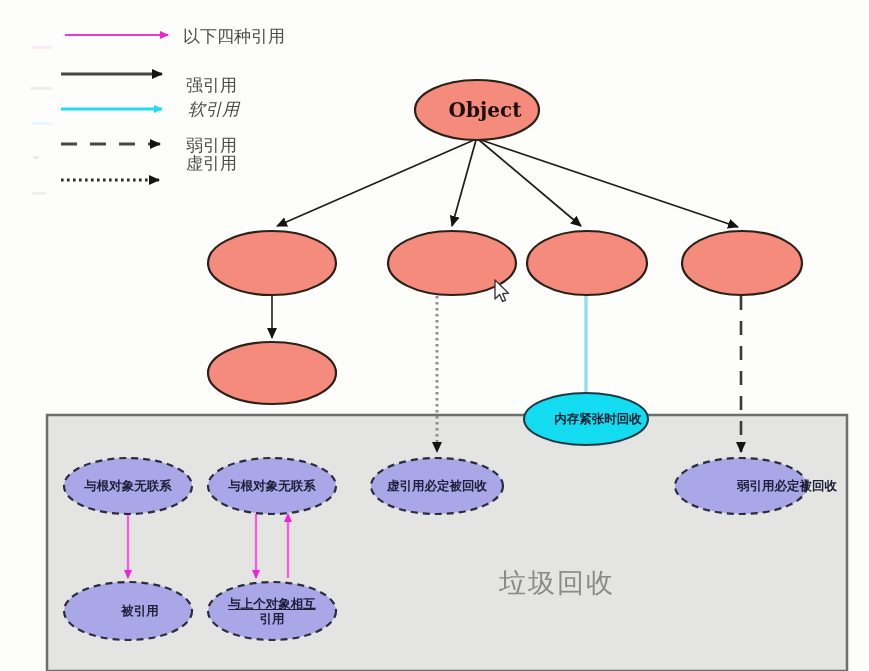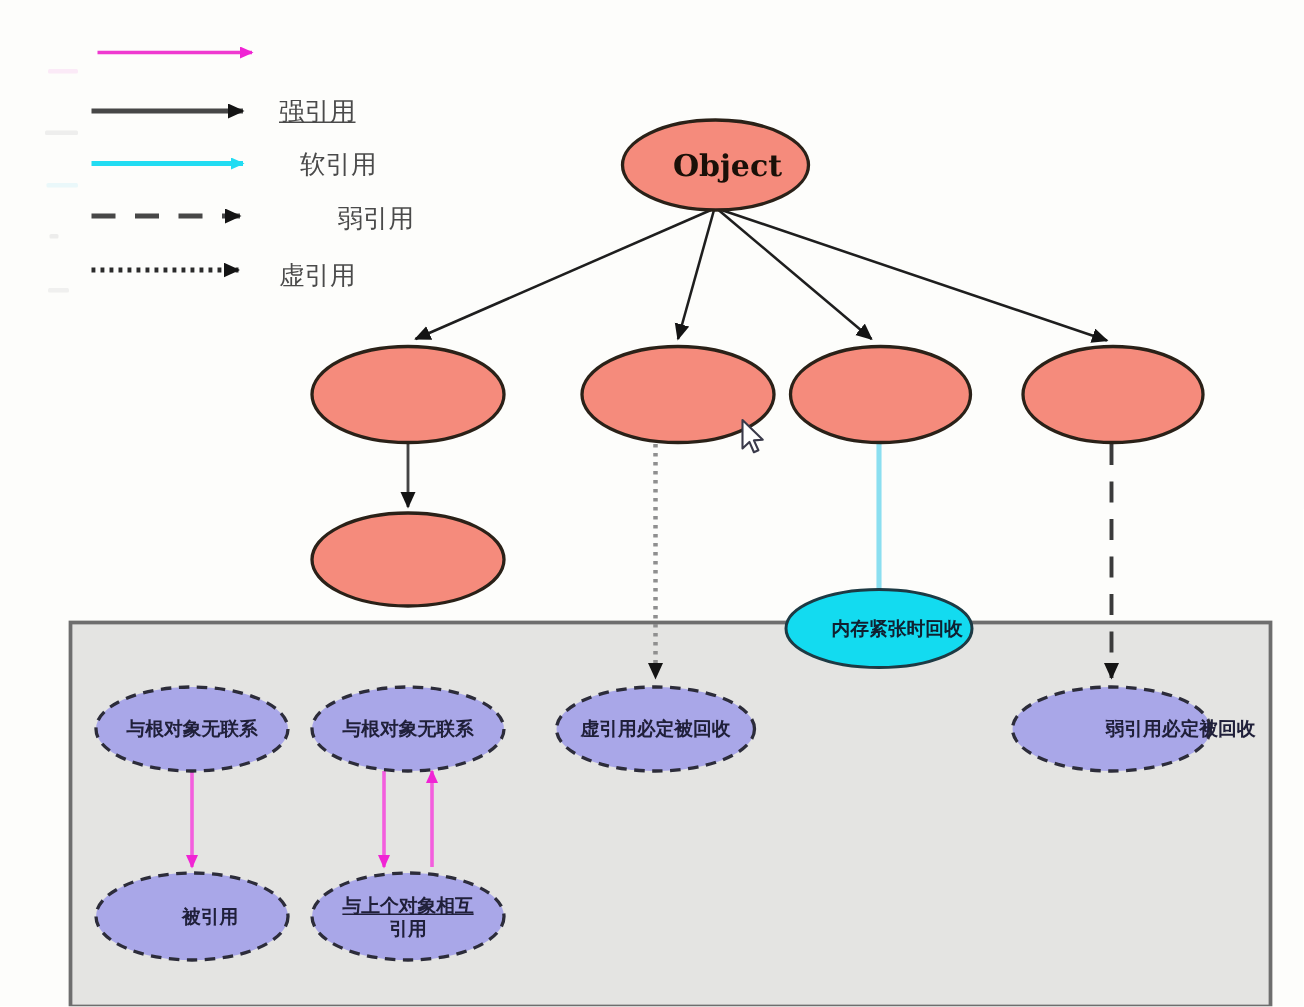--- a/index.html
+++ b/index.html
@@ -129,36 +129,38 @@
     <ellipse cx="128" cy="611" rx="64" ry="29" fill="#a9a7e8" stroke="#2c2c3a" stroke-width="2.2" stroke-dasharray="7,5"></ellipse>
     <ellipse cx="272" cy="611" rx="64" ry="29" fill="#a9a7e8" stroke="#2c2c3a" stroke-width="2.2" stroke-dasharray="7,5"></ellipse>
   </svg>
 
   <div class="ghost" style="left:32px; top:46px; width:20px; background:#f6a8e6;"></div>
   <div class="ghost" style="left:30px; top:87px; width:22px; background:#b9b9b9;"></div>
   <div class="ghost" style="left:31px; top:122px; width:21px; background:#a9e8f4;"></div>
   <div class="ghost" style="left:33px; top:156px; width:6px; background:#b5b5b5;"></div>
   <div class="ghost" style="left:32px; top:192px; width:14px; background:#c2c2c2;"></div>
 
-  <div class="legend-label" style="left:186px; top:63px;text-decoration:underline;">强引用</div>
-  <div class="legend-label" style="left:200px; top:98px;">软引用</div>
-  <div class="legend-label" style="left:186px; top:134px;margin-left:39px;">弱引用</div>
-  <div class="legend-label" style="left:186px; top:172px;text-align:right;">虚引用</div>
+  <div class="legend-label" style="left:183px; top:25px;">以下四种引用</div>
+  <div class="legend-label" style="left:186px; top:74px;">强引用</div>
+  <div class="legend-label" style="left:188px; top:98px;font-style:italic;">软引用</div>
+  <div class="legend-label" style="left:186px; top:134px;">弱引用</div>
+  <div class="legend-label" style="left:186px; top:152px;text-align:right;">虚引用</div>
 
   <div class="node-label obj-label" style="left:417px; top:98px; width:136px;">Object</div>
 
   <div class="node-label cyan-label" style="left:524px; top:411px; width:148px;text-align:center;">内存紧张时回收</div>
 
   <div class="node-label purple-label" style="left:64px; top:478px; width:128px;">与根对象无联系</div>
   <div class="node-label purple-label" style="left:208px; top:478px; width:128px;">与根对象无联系</div>
   <div class="node-label purple-label" style="left:371px; top:478px; width:132px;">虚引用必定被回收</div>
   <div class="node-label purple-label" style="left:675px; top:478px; width:132px;margin-left:46px;">弱引用必定被回收</div>
 
   <div class="node-label purple-label" style="left:64px; top:603px; width:152px;">被引用</div>
   <div class="node-label purple-label" style="left:208px; top:596px; width:128px;text-decoration:underline;">与上个对象相互</div>
   <div class="node-label purple-label" style="left:208px; top:611px; width:128px;">引用</div>
 
+  <div class="node-label box-label" style="left:457px; top:565px; width:200px;">垃圾回收</div>
 
   <svg style="position:absolute; left:494px; top:279px; width:20px; height:28px;" viewBox="0 0 20 28" xmlns="http://www.w3.org/2000/svg">
     <path d="M1,1 L1,20 L5.6,15.6 L8.6,22.5 L11.6,21.2 L8.6,14.6 L14.5,14.2 Z" fill="#ffffff" stroke="#3a3a4a" stroke-width="1.4" stroke-linejoin="round"></path>
   </svg>
 
 </div>
 
 </body></html>

